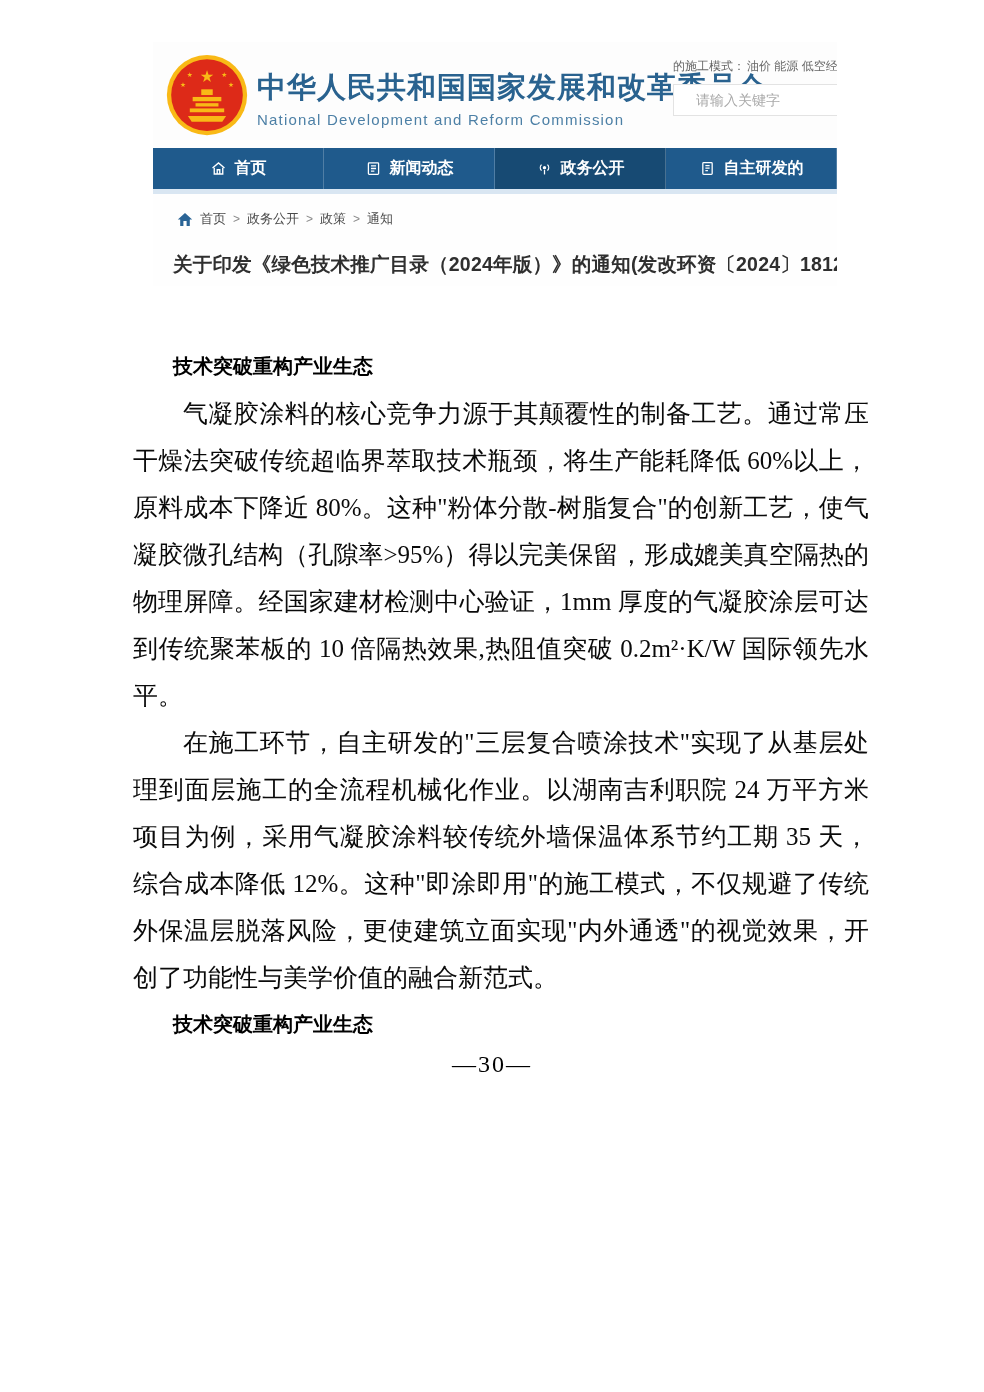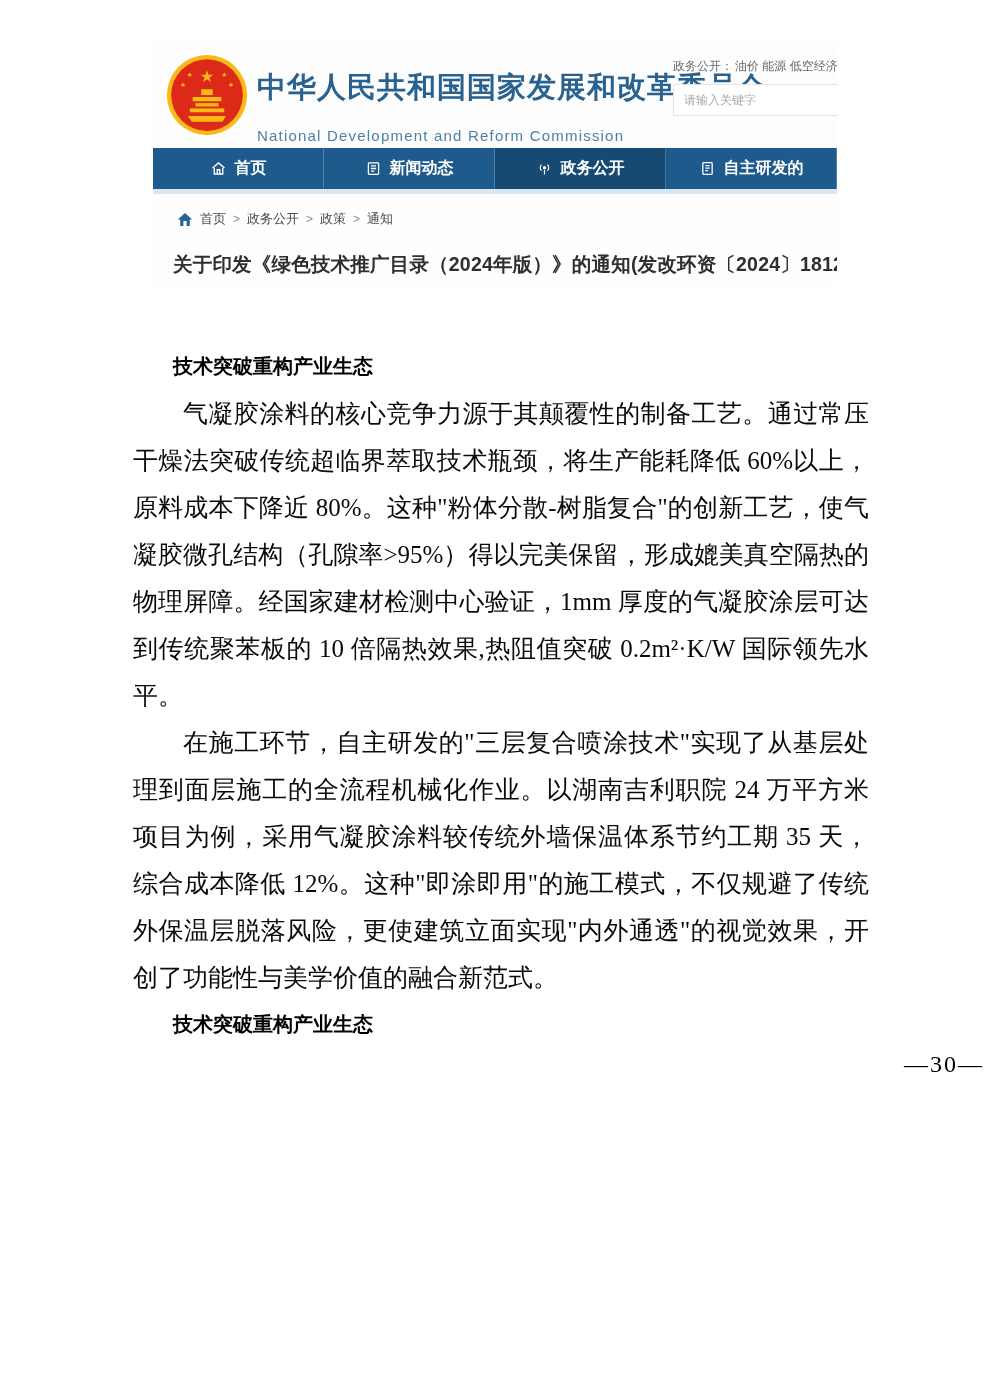--- a/index.html
+++ b/index.html
@@ -17,47 +17,47 @@
     color:#0a0a0a;
   }
   .intro{ margin:162px 117px 0 133px; }
   .content{ margin:0 115px 0 133px; margin-top:57px; }
   .content .para{ text-indent:2em; }
   .content .doc-heading{
     font-weight:bold; text-indent:2em; color:#000;
     font-size:20px; line-height:47px;
   }
   .page-number{
-    margin-top:3px; text-align:right; font-size:24px; color:#000;
+    margin-top:3px; text-align:center; font-size:24px; color:#000;
     letter-spacing:2px;
   }
 
   
   .shot{
     position:relative; margin:42px 0 0 153px; width:684px; background:#fefefe;
     font-family:"Liberation Sans","DejaVu Sans",sans-serif; overflow:hidden;
   }
   .shot-header{ position:relative; height:106px; background:#fdfdfd; }
   .emblem{ position:absolute; left:11px; top:10px; width:86px; height:88px; }
   .org{ position:absolute; left:104px; top:26px; }
   .org-cn{
     font-size:29px; font-weight:bold; color:#29628f; letter-spacing:1px;
     white-space:nowrap;
   }
   .org-en{
-    font-size:15px; color:#4d80a6; letter-spacing:1.2px; margin-top:19px;
+    font-size:15px; color:#4d80a6; letter-spacing:1.2px; margin-top:3px;
     white-space:nowrap;
   }
   .search-area{ position:absolute; right:-14px; top:16px; width:178px; overflow:hidden; }
   .hot-search{ font-size:12px; color:#666; white-space:nowrap; }
   .hot-search .terms{ color:#666; margin-left:2px; }
   .search-box{
     margin-top:9px; width:178px; height:32px; border:1px solid #e3e3e3;
-    background:#fff; line-height:30px; padding-left:10px;
-    font-size:12px; color:#a9a9a9; white-space:nowrap;
+    background:#fff; line-height:30px; padding-left:22px;
+    font-size:14px; color:#a9a9a9; white-space:nowrap;
   }
 
   .navbar{
     display:flex; height:46px; background:#1f5a8c; align-items:stretch;
     border-bottom:5px solid #d9e6f2;
   }
   .nav-item{
     flex:1; display:flex; align-items:center; justify-content:center;
     gap:8px; color:#fff; font-size:16px; font-weight:bold;
     border-right:1px solid rgba(255,255,255,.22); cursor:pointer;
@@ -104,21 +104,21 @@
           <rect x="27" y="58" width="36" height="4" fill="#f9b916"></rect>
           <path d="M25 66 h40 l-4 6 h-32 z" fill="#f9b916"></path>
         </svg>
       </div>
       <div class="org">
         <div class="org-cn">中华人民共和国国家发展和改革委员会</div>
         <div class="org-en">National Development and Reform Commission</div>
       </div>
       <div class="search-area">
         <div class="hot-search">
-          <span>政务公开：</span><span class="terms">油价 能源 低空经济 低</span>
+          <span>的施工模式：</span><span class="terms">油价 能源 低空经济 低</span>
         </div>
         <div class="search-box">
           <span>请输入关键字</span>
         </div>
       </div>
     </div>
 
     <nav class="navbar">
       <div class="nav-item">
         <span class="nav-icon">

